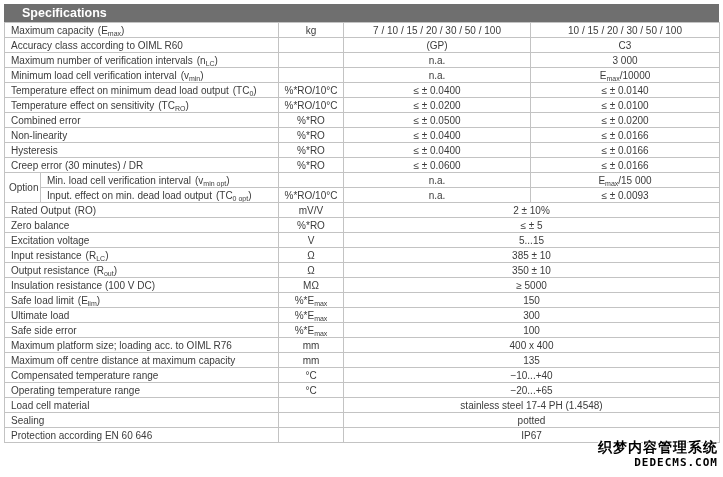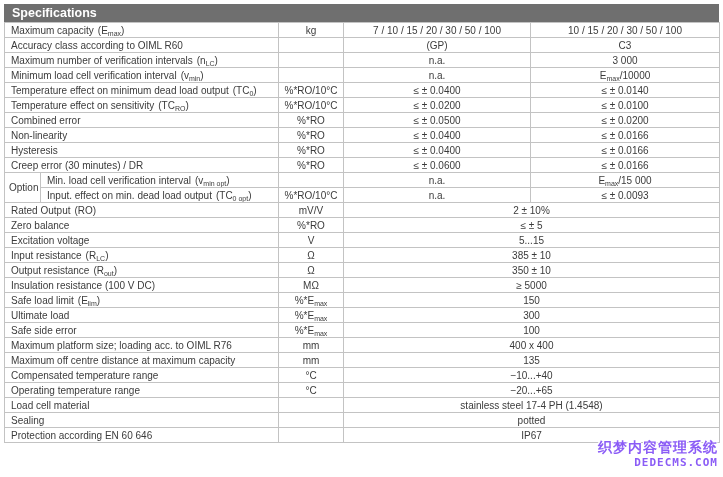--- a/index.html
+++ b/index.html
@@ -8,21 +8,21 @@
     width:723px;height:477px;
     background:#ffffff;
     font-family:"Liberation Sans",sans-serif;
     overflow:hidden;
   }
   .spec-wrap{position:absolute;left:4px;top:4px;width:715px;}
   .header-bar{
     height:18px;line-height:18px;
     background:#6f6f6f;color:#ffffff;
     font-size:12.5px;font-weight:bold;
-    padding-left:8px;box-sizing:border-box;
+    padding-left:18px;box-sizing:border-box;
   }
   table.spec{
     width:715px;border-collapse:collapse;table-layout:fixed;
   }
   table.spec td{
     border:1px solid #c3c3c3;
     height:15px;
     font-size:10px;color:#3b3b3b;
     padding:0 4px;box-sizing:border-box;
     overflow:hidden;white-space:nowrap;
@@ -30,21 +30,21 @@
   }
   td.param{text-align:left;}
   td.param .cellflex{display:flex;justify-content:flex-start;align-items:baseline;}
   td.param .pname{padding-left:2px;}
   td.param .psym{padding-left:4px;}
   td.group{text-align:center;}
   td.unit, td.v, td.vm{text-align:center;}
   sub{font-size:7px;line-height:0;vertical-align:-2px;}
   .watermark{
     position:absolute;right:5px;bottom:7px;
-    text-align:right;font-weight:bold;color:#8b5cf6;
+    text-align:right;font-weight:bold;color:#000000;
     text-shadow:1px 0 0 #fff,-1px 0 0 #fff,0 1px 0 #fff,0 -1px 0 #fff,1px 1px 0 #fff,-1px -1px 0 #fff;
     line-height:15px;
   }
   .watermark .wm1{font-size:14px;letter-spacing:1px;}
   .watermark .wm2{font-size:11px;letter-spacing:1px;font-family:"DejaVu Sans Mono",monospace;}
 </style>
 </head>
 <body>
 
 <div class="sheet">

